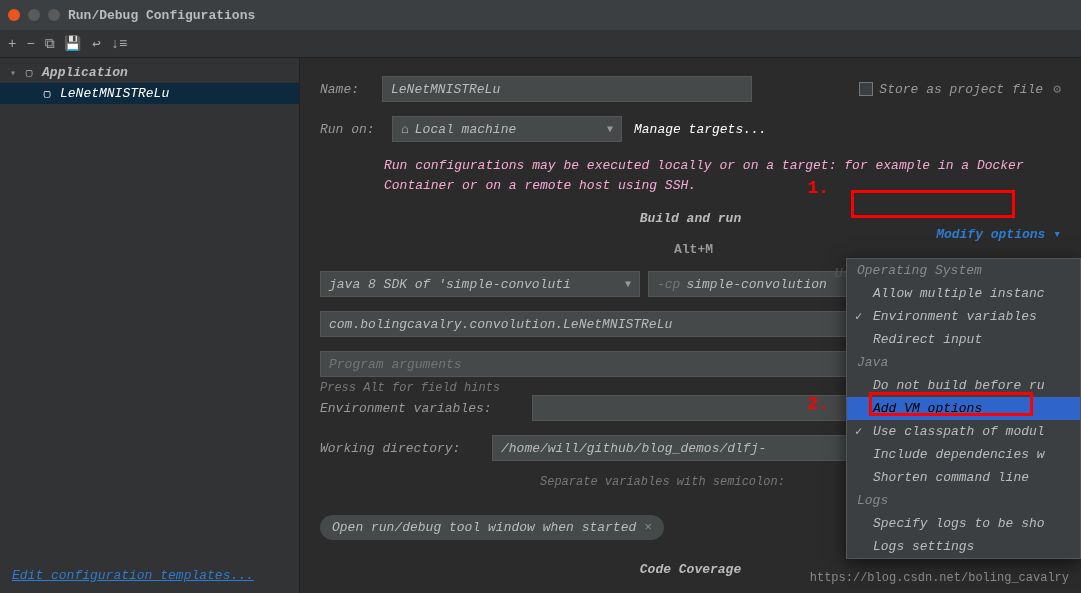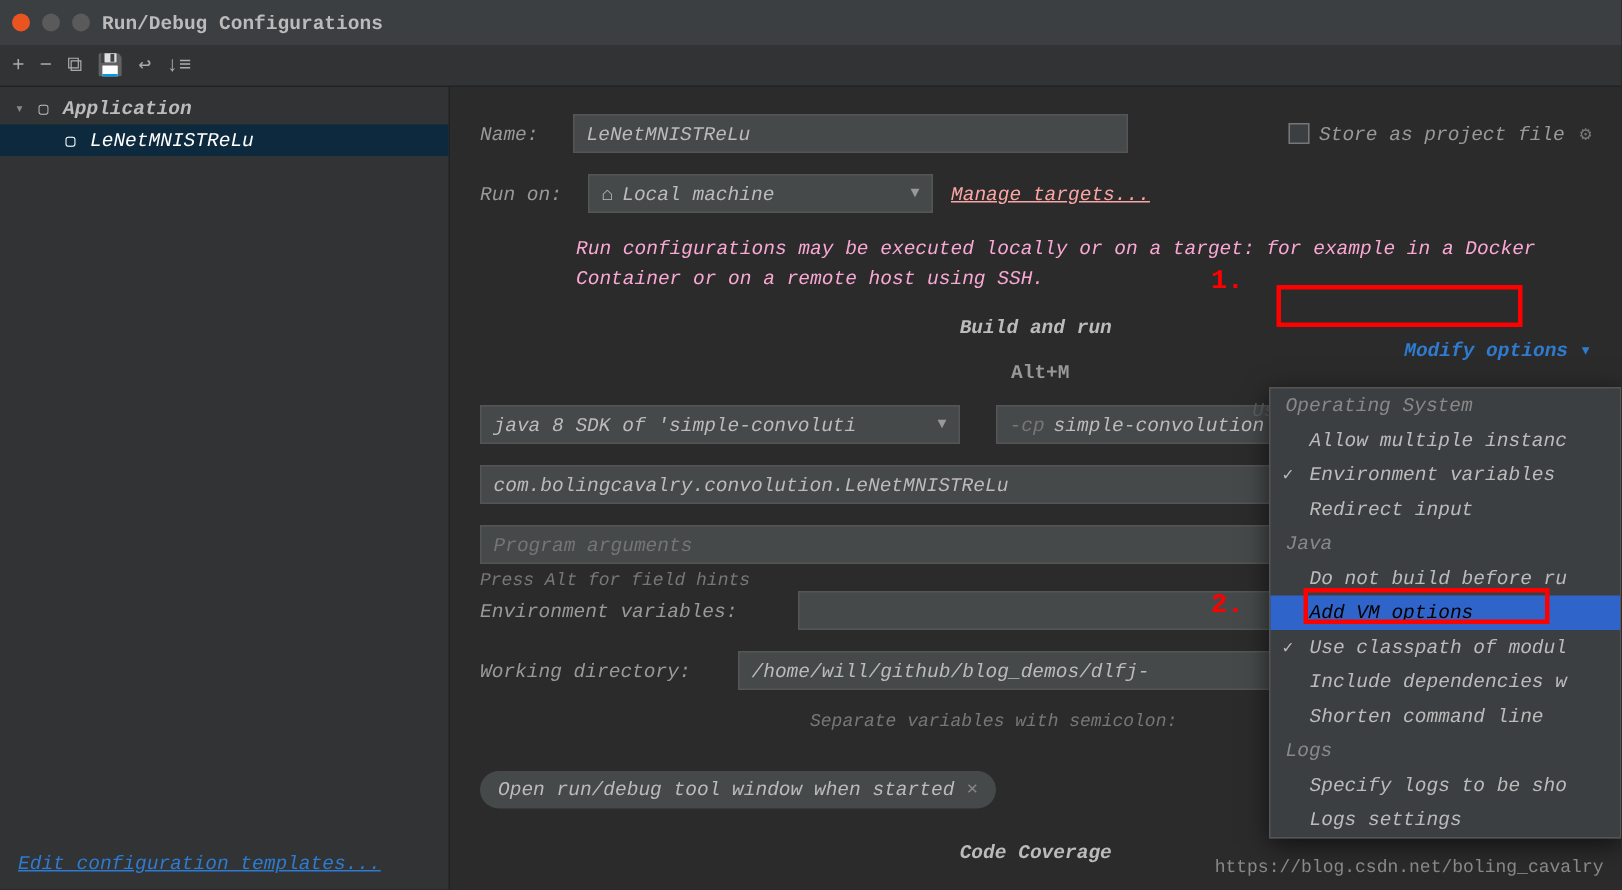--- a/index.html
+++ b/index.html
@@ -98,21 +98,21 @@
   border: 1px solid #555;
   color: #bbb;
   padding: 3px 8px;
   height: 26px;
   display: flex;
   align-items: center;
   gap: 6px;
   cursor: pointer;
 }
 .dropdown .caret { margin-left: auto; font-style: normal; font-size: 10px; color: #999; }
-.link { color: #fca5a5; cursor: pointer; text-decoration: underline; }
+.link { color: #ffffff; cursor: pointer; }
 .hint { color: #f9a8d4; margin-left: 64px; margin-bottom: 16px; line-height: 1.5; }
 .section-title { color: #bbb; font-weight: bold; margin: 12px 0 14px 0; display: flex; align-items: center; flex-direction: column; }
 .modify-link { color: #2e7bd0; margin-left: auto; cursor: pointer; position: relative; }
 .shortcut { color: #999; margin-left: 6px; font-style: normal; }
 .full-input { width: 100%; }
 .placeholder { color: #ffffff; }
 .muted-note { color: #777; font-size: 12px; margin-top: 4px; margin-left: 0; }
 .chip {
   background: #45494a;
   border-radius: 14px;
@@ -245,21 +245,21 @@
       <div class="hint">Run configurations may be executed locally or on a target: for example in a Docker Container or on a remote host using SSH.</div>
 
       <div class="section-title">
         <span>Build and run</span>
         <span class="modify-link">
           <span>Modify options</span><span style="font-style:normal;color:#2e7bd0;"> ▾</span>
         </span>
         <span class="shortcut">Alt+M</span>
       </div>
 
-      <div class="row" style="gap:24px;">
+      <div class="row" style="gap:8px;">
         <div class="dropdown" style="width:320px;">
           <span>java 8 SDK of 'simple-convoluti</span>
           <span class="caret">▼</span>
         </div>
         <div class="dropdown" style="flex:1;">
           <span style="color:#777;">-cp</span>
           <span>simple-convolution</span>
         </div>
       </div>
 

